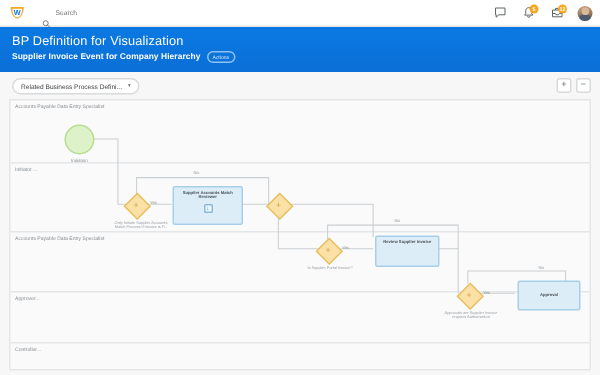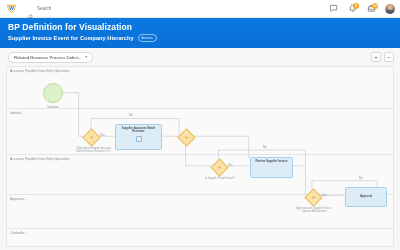--- a/index.html
+++ b/index.html
@@ -82,21 +82,21 @@
   
   .banner {
     background: #0875e1;
     background: linear-gradient(180deg,#0b79e3 0%,#0a6fd6 100%);
     height: 30px;
     padding: 4px 8px 0 8px;
     color: #ffffff;
   }
   .banner h1 {
     font-size: 8.5px;
-    font-weight: bold;
+    font-weight: normal;
     letter-spacing: .1px;
     line-height: 11px;
   }
   .banner-sub {
     display: flex; align-items: center; gap: 4px;
     margin-top: 1px;
   }
   .banner-sub .sub-text {
     font-size: 5.6px;
     font-weight: bold;

